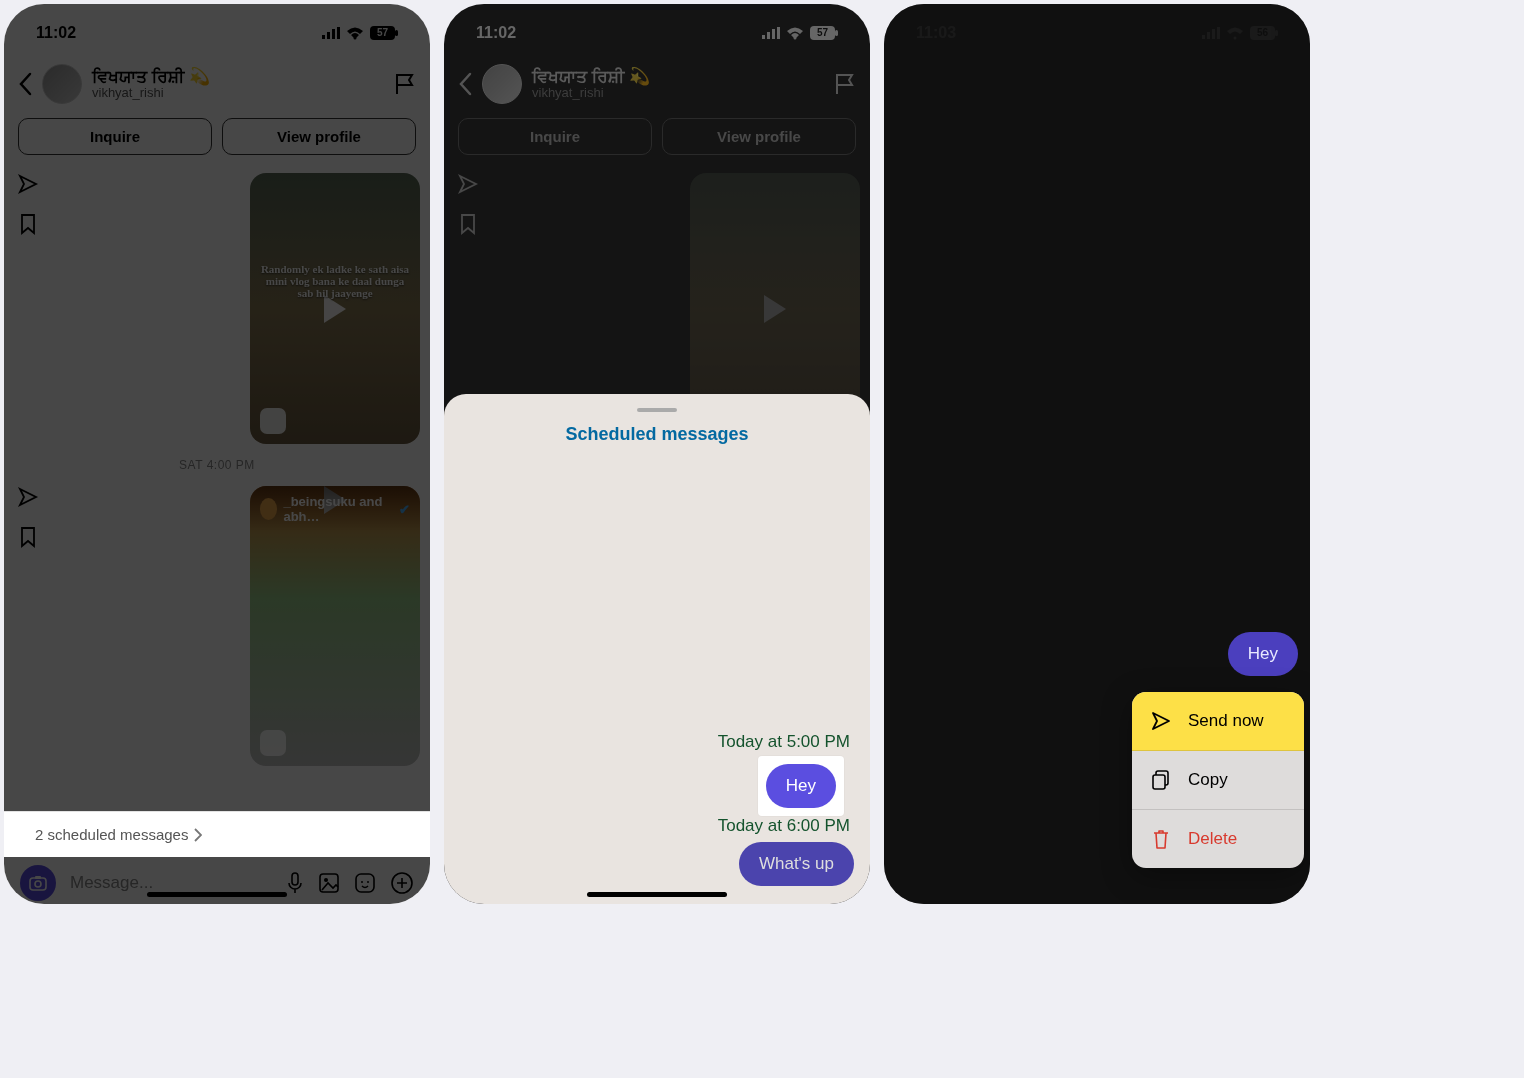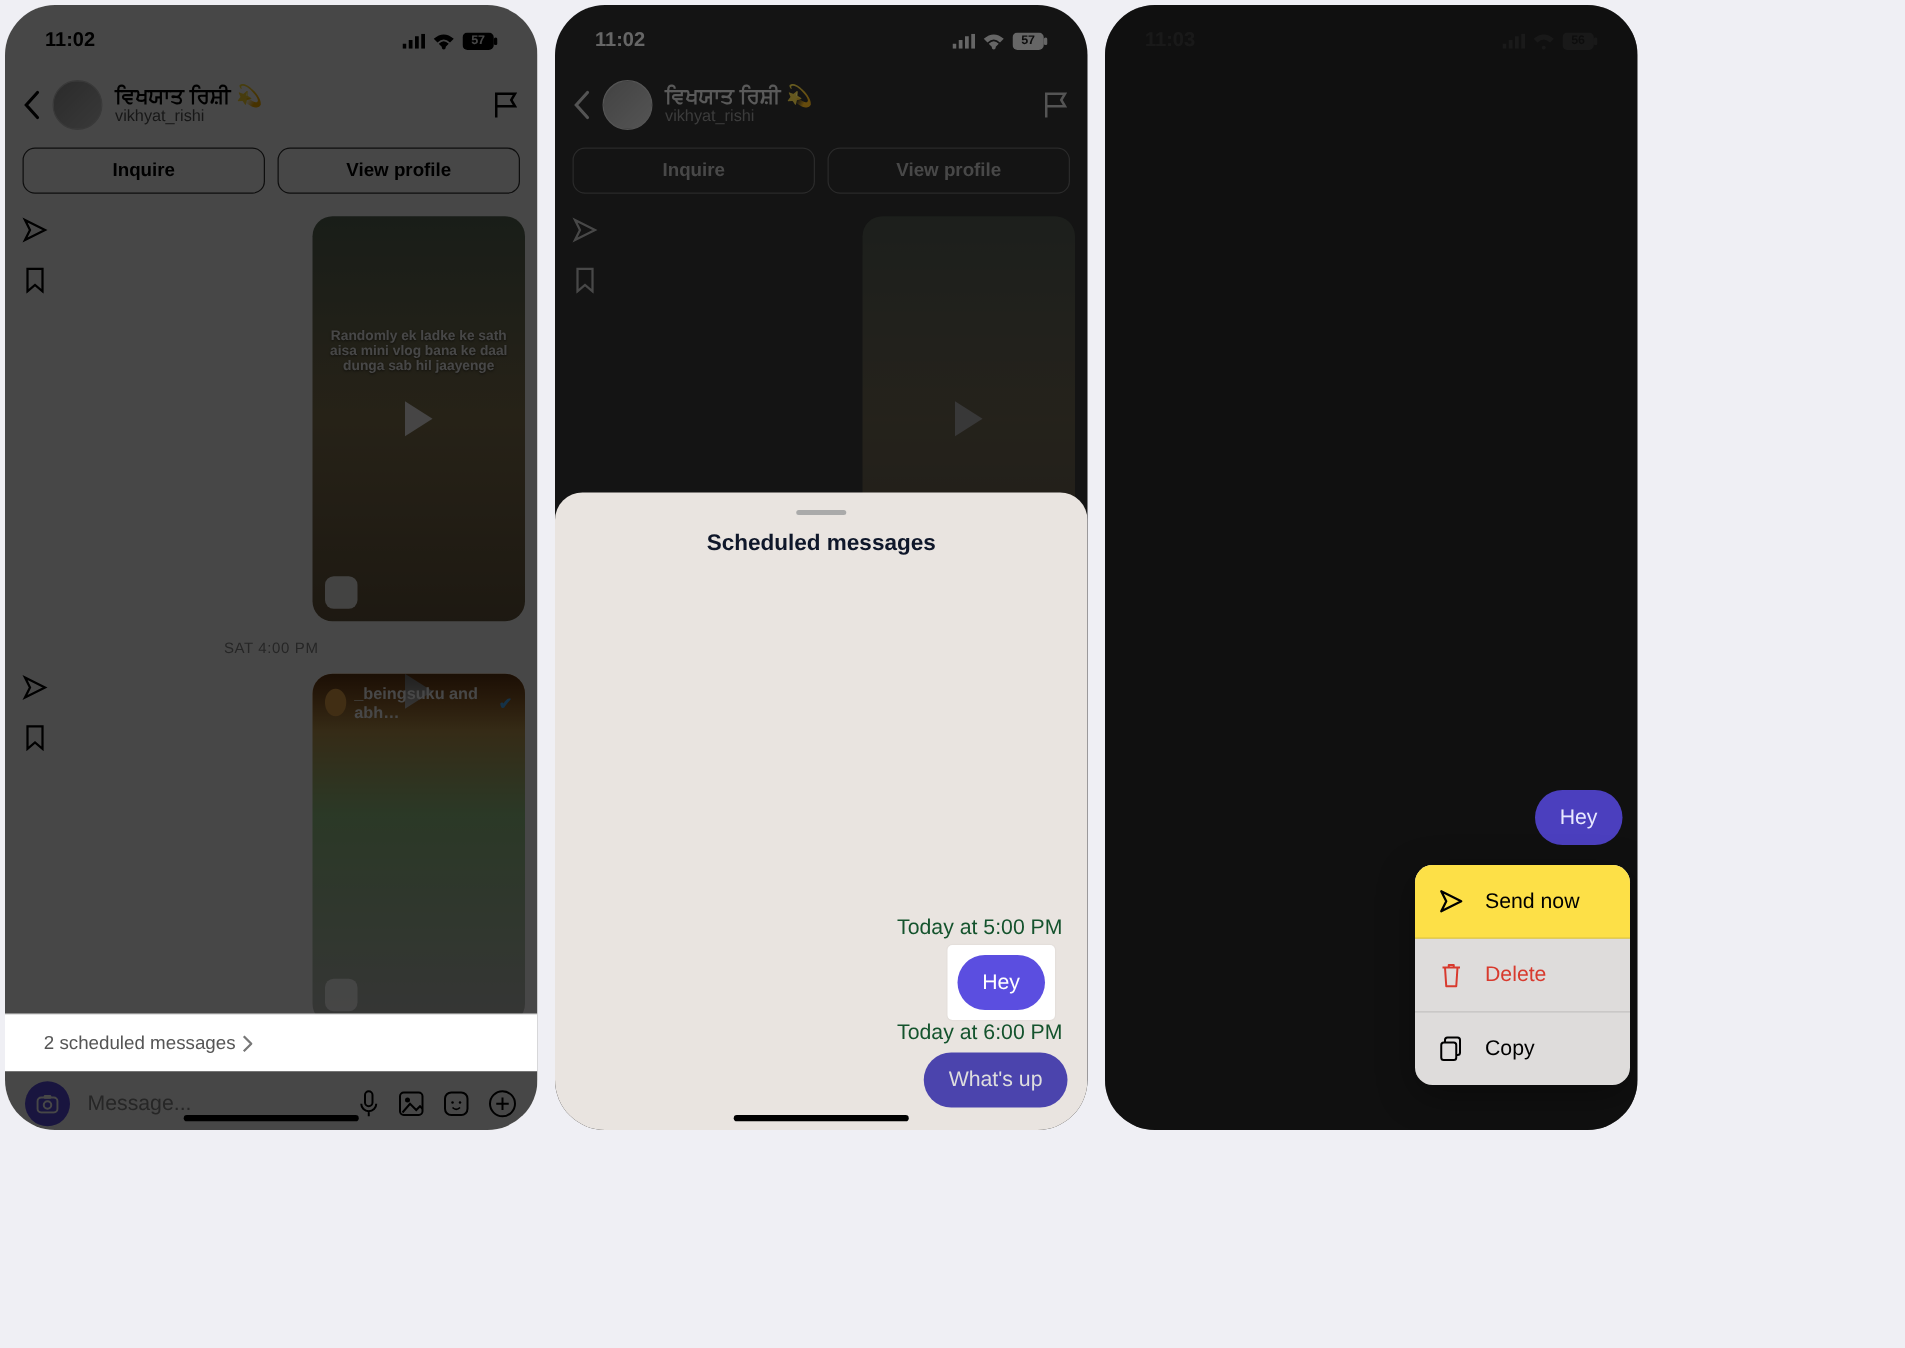--- a/index.html
+++ b/index.html
@@ -61,24 +61,24 @@
     flex:1; border:1.5px solid #333; border-radius: 10px;
     text-align:center; padding: 9px 0; font-size:15px; font-weight:600;
     background:#fff;
   }
   .chat-body {
     padding: 4px 10px;
     height: calc(100% - 50px - 62px - 52px - 54px - 36px);
     overflow:hidden; position:relative;
   }
   .shared-media {
-    width:170px; height:324px; border-radius: 16px; margin-left:auto;
+    width:170px; height:271px; border-radius: 16px; margin-left:auto;
     position:relative; overflow:hidden;
     background: linear-gradient(180deg,#5a6a58 0%,#8a7a55 50%,#6a5a40 100%);
-    display:flex; align-items:center; justify-content:center;
+    display:flex; align-items:center; justify-content:center;font-family:Liberation Serif, serif;
   }
   .shared-media2 {
     width:170px; height:280px; border-radius: 16px; margin-left:auto;
     position:relative; overflow:hidden;
     background: linear-gradient(180deg,#d97a2a 0%, #9acb8a 40%, #c0c0c0 100%);
     display:flex; align-items:flex-start; justify-content:center;
   }
   .media-overlay-strip {
     position:absolute; top:0; left:0; right:0;
     padding: 8px 10px; display:flex; align-items:center; gap:6px;
@@ -135,21 +135,21 @@
   .sheet {
     position:absolute; left:0; right:0; bottom:0; top:390px;
     background:#e9e4e0; z-index:25;
     border-top-left-radius: 22px; border-top-right-radius: 22px;
     padding-top: 10px;
   }
   .grabber {
     width:40px; height:4px; background:#aaa; border-radius:2px;
     margin: 4px auto 12px;
   }
-  .sheet-title { text-align:center; font-size:18px; font-weight:700; color:#0f172a;}
+  .sheet-title { text-align:center; font-size:18px; font-weight:700; color:#0369a1;}
   .sched-list {
     position:absolute; left:0; right:0; bottom:18px; padding: 0 16px;
   }
   .sched-time {
     text-align:right; font-size:17px; color:#14532d; margin:6px 4px 6px 0;
   }
   .bubble {
     display:inline-block; padding: 12px 20px; border-radius:22px;
     background:#5b4ee0; color:#fff; font-size:17px;
   }
@@ -465,31 +465,31 @@
 
   <div class="ctx-menu">
     <div class="ctx-item ctx-highlight">
       <span class="ctx-icon">
         <svg width="22" height="22">
             <path d="M3 3 L19 11 L3 19 L7 11 Z" fill="none" stroke="#000" stroke-width="1.8" stroke-linejoin="round"></path>
           </svg>
       </span>
       <span>Send now</span>
     </div>
-    <div class="ctx-item ctx-delete">
-      <span class="ctx-icon">
-        <svg width="20" height="22">
-            <path d="M3 5 H17 M8 5 V3 H12 V5 M5 5 L6 20 H14 L15 5" fill="none" stroke="#d83a2e" stroke-width="1.6" stroke-linejoin="round"></path>
-          </svg>
-      </span>
-      <span>Delete</span>
-    </div>
     <div class="ctx-item">
       <span class="ctx-icon">
         <svg width="22" height="22">
             <rect x="6" y="2" width="12" height="14" rx="2" fill="none" stroke="#000" stroke-width="1.6"></rect>
             <rect x="3" y="6" width="12" height="14" rx="2" fill="#dedcdb" stroke="#000" stroke-width="1.6"></rect>
           </svg>
       </span>
       <span>Copy</span>
     </div>
+    <div class="ctx-item ctx-delete">
+      <span class="ctx-icon">
+        <svg width="20" height="22">
+            <path d="M3 5 H17 M8 5 V3 H12 V5 M5 5 L6 20 H14 L15 5" fill="none" stroke="#d83a2e" stroke-width="1.6" stroke-linejoin="round"></path>
+          </svg>
+      </span>
+      <span>Delete</span>
+    </div>
   </div>
 </div>
 
 </body></html>

